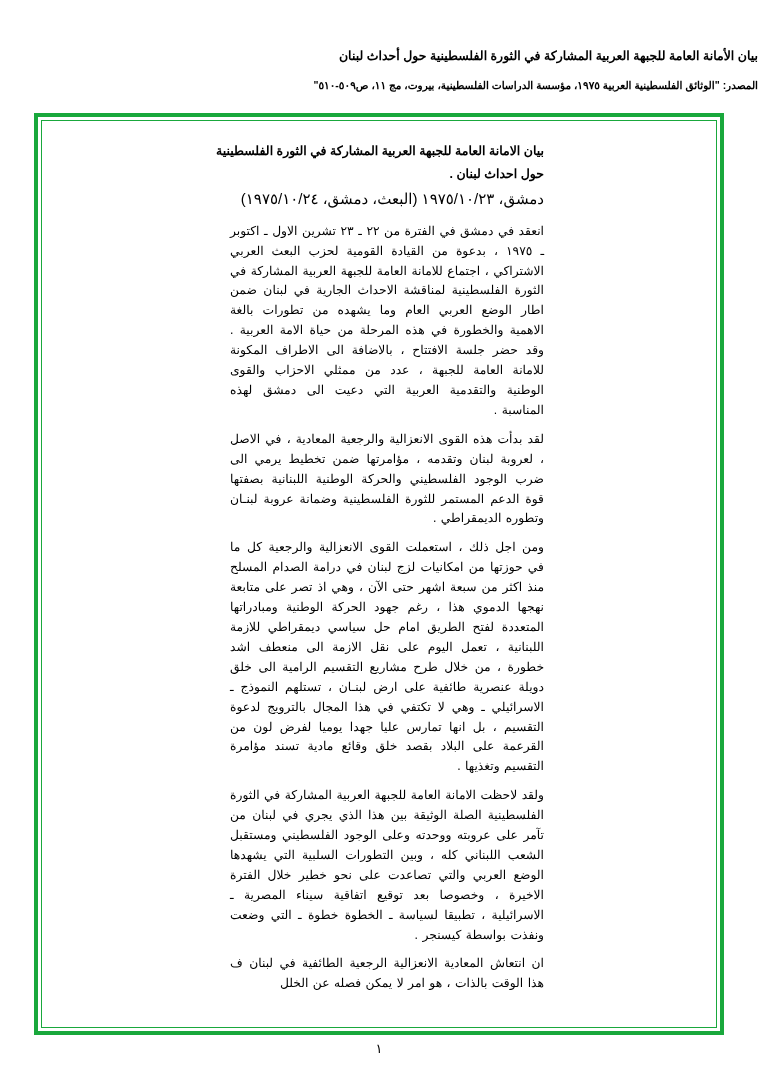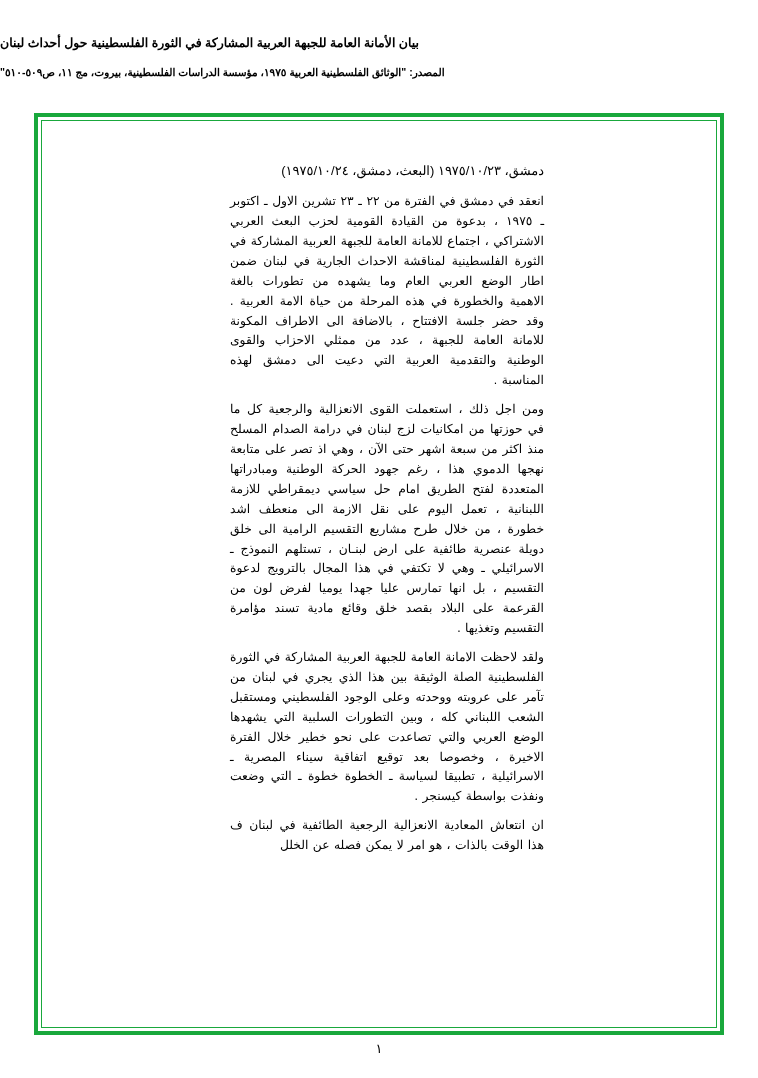--- a/index.html
+++ b/index.html
@@ -15,22 +15,22 @@
     position: relative;
     overflow: hidden;
   }
   .page {
     width: 758px;
     height: 1078px;
     position: relative;
     box-sizing: border-box;
   }
   .header-block {
-    text-align: left;
-    padding-top: 34px;
+    text-align: right;
+    padding-top: 47px;
   }
   .doc-header-title {
     font-size: 12.5px;
     font-weight: bold;
     letter-spacing: 0px;
     line-height: 1.5;
     direction: rtl;
   }
   .doc-header-source {
     font-size: 10.5px;
@@ -71,22 +71,22 @@
     margin: 0 auto;
     width: 330px;
     font-size: 12.5px;
     font-weight: bold;
     line-height: 1.85;
     text-align: right;
     direction: rtl;
   }
   .meta-line {
     width: 330px;
-    margin: 20px auto 0 auto;
-    font-size: 13px;
+    margin: 0 auto 0 auto;
+    font-size: 15px;
     line-height: 1.7;
     text-align: right;
     direction: rtl;
   }
   .body-col {
     width: 330px;
     margin: 10px auto 0 auto;
     direction: rtl;
   }
   .para {
@@ -119,25 +119,30 @@
   <div class="header-block">
     <div class="doc-header-title">بيان الأمانة العامة للجبهة العربية المشاركة في الثورة الفلسطينية حول أحداث لبنان</div>
     <div class="doc-header-source">المصدر: "الوثائق الفلسطينية العربية ١٩٧٥، مؤسسة الدراسات الفلسطينية، بيروت، مج ١١، ص٥٠٩-٥١٠"</div>
   </div>
 
   <div class="frame">
     <div class="frame-inner"></div>
   </div>
 
   <div class="content">
+    <div class="title-lines">
+      <div>بيان الامانة العامة للجبهة العربية المشاركة في الثورة الفلسطينية</div>
+      <div>حول احداث لبنان .</div>
+    </div>
 
     <div class="meta-line">دمشق، ١٩٧٥/١٠/٢٣    (البعث، دمشق، ١٩٧٥/١٠/٢٤)</div>
 
     <div class="body-col">
       <p class="para first">انعقد في دمشق في الفترة من ٢٢ ـ ٢٣ تشرين الاول ـ اكتوبر ـ ١٩٧٥ ، بدعوة من القيادة القومية لحزب البعث العربي الاشتراكي ، اجتماع للامانة العامة للجبهة العربية المشاركة في الثورة الفلسطينية لمناقشة الاحداث الجارية في لبنان ضمن اطار الوضع العربي العام وما يشهده من تطورات بالغة الاهمية والخطورة في هذه المرحلة من حياة الامة العربية . وقد حضر جلسة الافتتاح ، بالاضافة الى الاطراف المكونة للامانة العامة للجبهة ، عدد من ممثلي الاحزاب والقوى الوطنية والتقدمية العربية التي دعيت الى دمشق لهذه المناسبة .</p>
+      <p class="para">لقد بدأت هذه القوى الانعزالية والرجعية المعادية ، في الاصل ، لعروبة لبنان وتقدمه ، مؤامرتها ضمن تخطيط يرمي الى ضرب الوجود الفلسطيني والحركة الوطنية اللبنانية بصفتها قوة الدعم المستمر للثورة الفلسطينية وضمانة عروبة لبنـان وتطوره الديمقراطي .</p>
       <p class="para">ومن اجل ذلك ، استعملت القوى الانعزالية والرجعية كل ما في حوزتها من امكانيات لزج لبنان في درامة الصدام المسلح منذ اكثر من سبعة اشهر حتى الآن ، وهي اذ تصر على متابعة نهجها الدموي هذا ، رغم جهود الحركة الوطنية ومبادراتها المتعددة لفتح الطريق امام حل سياسي ديمقراطي للازمة اللبنانية ، تعمل اليوم على نقل الازمة الى منعطف اشد خطورة ، من خلال طرح مشاريع التقسيم الرامية الى خلق دويلة عنصرية طائفية على ارض لبنـان ، تستلهم النموذج ـ الاسرائيلي ـ وهي لا تكتفي في هذا المجال بالترويج لدعوة التقسيم ، بل انها تمارس عليا جهدا يوميا لفرض لون من القرعمة على البلاد بقصد خلق وقائع مادية تسند مؤامرة التقسيم وتغذيها .</p>
       <p class="para">ولقد لاحظت الامانة العامة للجبهة العربية المشاركة في الثورة الفلسطينية الصلة الوثيقة بين هذا الذي يجري في لبنان من تآمر على عروبته ووحدته وعلى الوجود الفلسطيني ومستقبل الشعب اللبناني كله ، وبين التطورات السلبية التي يشهدها الوضع العربي والتي تصاعدت على نحو خطير خلال الفترة الاخيرة ، وخصوصا بعد توقيع اتفاقية سيناء المصرية ـ الاسرائيلية ، تطبيقا لسياسة ـ الخطوة خطوة ـ التي وضعت ونفذت بواسطة كيسنجر .</p>
       <p class="para">ان انتعاش المعادية الانعزالية الرجعية الطائفية في لبنان ف هذا الوقت بالذات ، هو امر لا يمكن فصله عن الخلل</p>
     </div>
   </div>
 
   <div class="page-number">١</div>
 
 </div>
 

